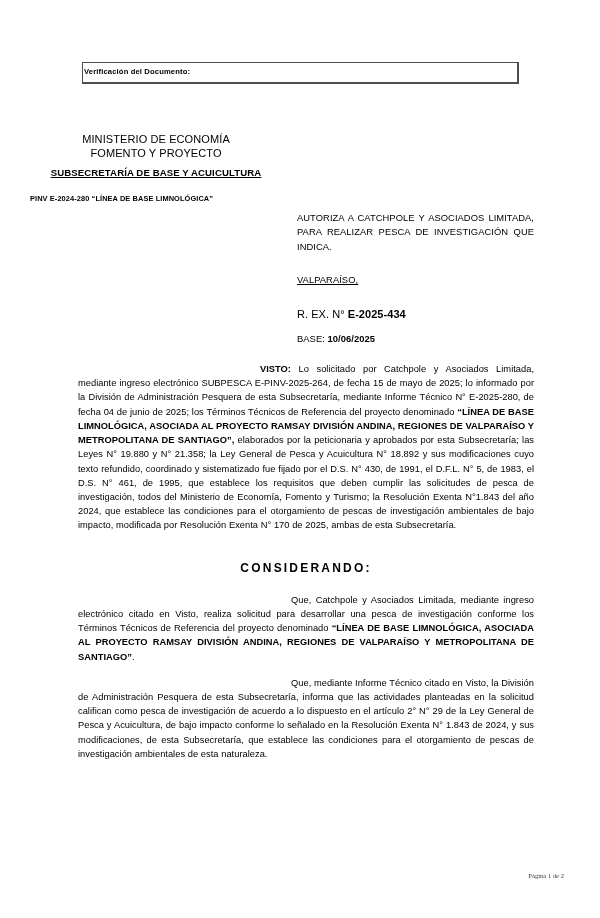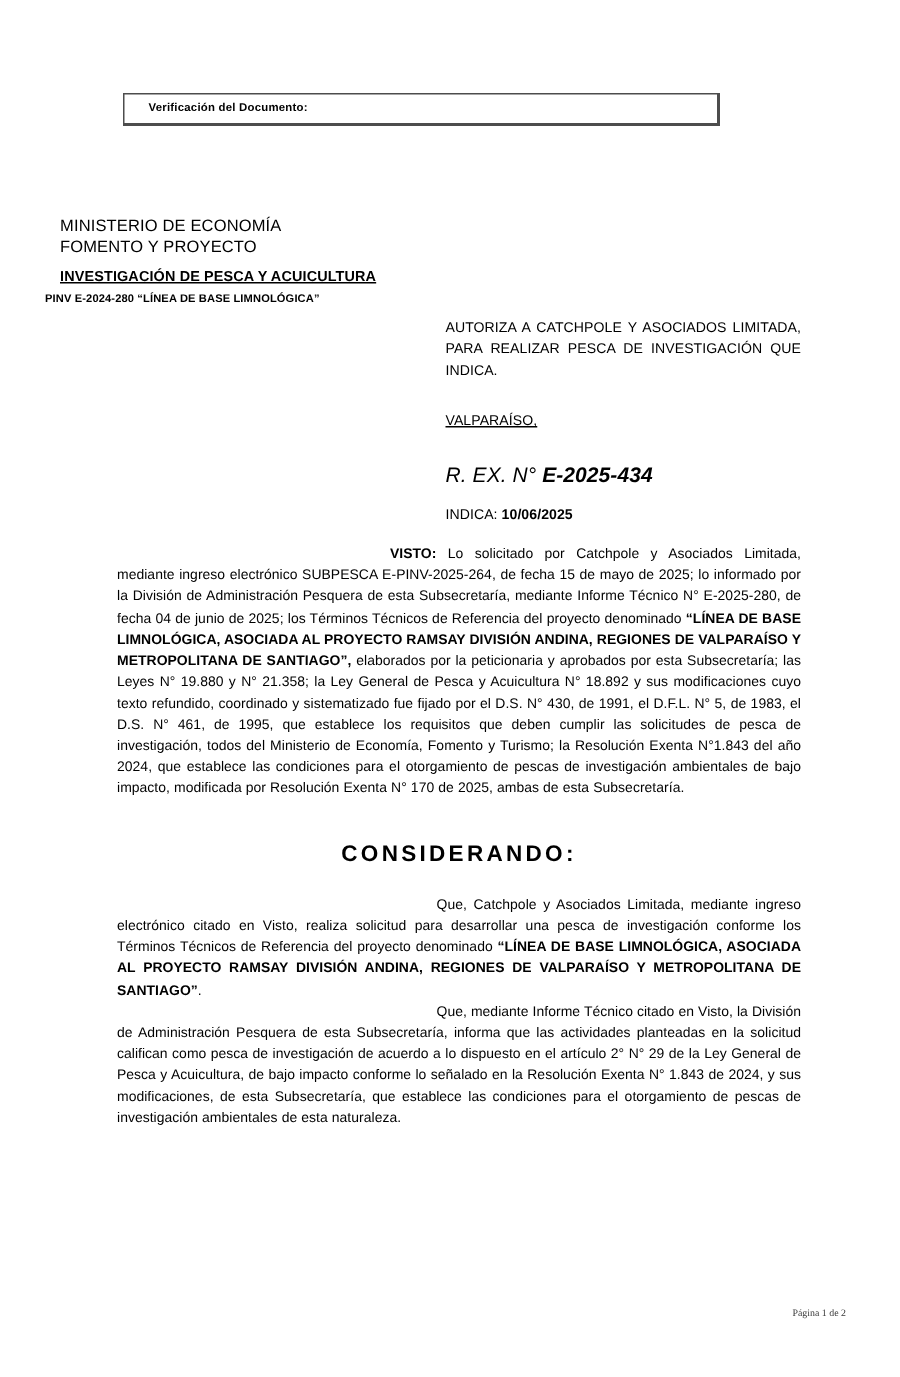--- a/index.html
+++ b/index.html
@@ -15,26 +15,26 @@
     font-family: "Liberation Sans", sans-serif;
     color: #000000;
     position: relative;
   }
 
   
   .verif-box {
     position: absolute;
     left: 82px;
     top: 62px;
-    width: 398px;
+    width: 437px;
     box-sizing: border-box;
     border: 1px solid #4d4d4d;
     border-right-width: 2px;
     border-bottom-width: 2px;
-    padding: 4px 5px 5px 16px;
+    padding: 4px 5px 5px 1px;
     background: #ffffff;
   }
   .verif-title {
     font-weight: bold;
     font-size: 7.6px;
     letter-spacing: 0.15px;
     line-height: 1.25;
     margin-bottom: 1px;
   }
   .verif-list {
@@ -54,22 +54,23 @@
     left: 16px;
     top: 0.5px;
     font-size: 6px;
     line-height: 1.6;
   }
 
   
   .inst-head {
     position: absolute;
     left: 40px;
-    top: 144px;
+    top: 132px;
     width: 232px;
+    text-align: center;
   }
   .inst-line1, .inst-line2 {
     font-size: 11px;
     line-height: 1.28;
     letter-spacing: 0.1px;
     white-space: nowrap;
   }
   .inst-sub {
     margin-top: 7px;
     font-size: 9.6px;
@@ -103,23 +104,22 @@
     letter-spacing: 0.05px;
   }
   .city {
     margin-top: 20px;
     font-size: 9.4px;
     letter-spacing: 0.05px;
     text-decoration: underline;
   }
   .resnum {
     margin-top: 23px;
-    font-size: 14px;
-    letter-spacing: 0.05px;
-    font-style: italic;
+    font-size: 11px;
+    letter-spacing: 0.05px;
   }
   .resnum b, .date b { font-weight: bold; }
   .date {
     margin-top: 13px;
     font-size: 9.4px;
     letter-spacing: 0.05px;
   }
 
   
   .body-wrap {
@@ -129,28 +129,28 @@
     width: 456px;
   }
   p.para {
     margin: 0;
     font-size: 9.3px;
     line-height: 1.53;
     text-align: justify;
     letter-spacing: 0.02px;
     word-spacing: 0.1px;
   }
-  p.para + p.para { margin-top: 0; }
+  p.para + p.para { margin-top: 12px; }
   .indent { display: inline-block; width: 182px; }
   .indent-sm { display: inline-block; width: 213px; }
   b { font-weight: bold; }
 
   .considerando {
     text-align: center;
-    font-size: 15px;
+    font-size: 12px;
     font-weight: bold;
     letter-spacing: 2.2px;
     margin: 0;
     padding-top: 28px;
     padding-bottom: 18px;
   }
 
   
   .footer {
     position: absolute;
@@ -170,33 +170,33 @@
 
 <div class="verif-box">
   <div class="verif-title">Verificación del Documento:</div>
   <ul class="verif-list">
   </ul>
 </div>
 
 <div class="inst-head">
   <div class="inst-line1">MINISTERIO DE ECONOMÍA</div>
   <div class="inst-line2">FOMENTO Y PROYECTO</div>
-  <div class="inst-sub">INVESTIGACIÓN DE PESCA Y ACUICULTURA</div>
+  <div class="inst-sub">SUBSECRETARÍA DE BASE Y ACUICULTURA</div>
 </div>
 <div class="proj-ref">PINV E-2024-280 “LÍNEA DE BASE LIMNOLÓGICA”</div>
 
 <div class="right-col">
   <div class="subject">AUTORIZA A CATCHPOLE Y ASOCIADOS LIMITADA, PARA REALIZAR PESCA DE INVESTIGACIÓN QUE INDICA.</div>
   <div class="city">VALPARAÍSO,</div>
   <div class="resnum">
     <span>R. EX. N°</span>
     <b>E-2025-434</b>
   </div>
   <div class="date">
-    <span>INDICA:</span>
+    <span>BASE:</span>
     <b>10/06/2025</b>
   </div>
 </div>
 
 <div class="body-wrap">
 
   <p class="para">
     <span class="indent"></span><b>VISTO:</b><span> Lo solicitado por Catchpole y Asociados Limitada, mediante ingreso electrónico SUBPESCA E-PINV-2025-264, de fecha 15 de mayo de 2025; lo informado por la División de Administración Pesquera de esta Subsecretaría, mediante Informe Técnico N° E-2025-280, de fecha 04 de junio de 2025; los Términos Técnicos de Referencia del proyecto denominado </span><b>“LÍNEA DE BASE LIMNOLÓGICA, ASOCIADA AL PROYECTO RAMSAY DIVISIÓN ANDINA, REGIONES DE VALPARAÍSO Y METROPOLITANA DE SANTIAGO”,</b><span> elaborados por la peticionaria y aprobados por esta Subsecretaría; las Leyes N° 19.880 y N° 21.358; la Ley General de Pesca y Acuicultura N° 18.892 y sus modificaciones cuyo texto refundido, coordinado y sistematizado fue fijado por el D.S. N° 430, de 1991, el D.F.L. N° 5, de 1983, el D.S. N° 461, de 1995, que establece los requisitos que deben cumplir las solicitudes de pesca de investigación, todos del Ministerio de Economía, Fomento y Turismo; la Resolución Exenta N°1.843 del año 2024, que establece las condiciones para el otorgamiento de pescas de investigación ambientales de bajo impacto, modificada por Resolución Exenta N° 170 de 2025, ambas de esta Subsecretaría.</span>
   </p>
 

